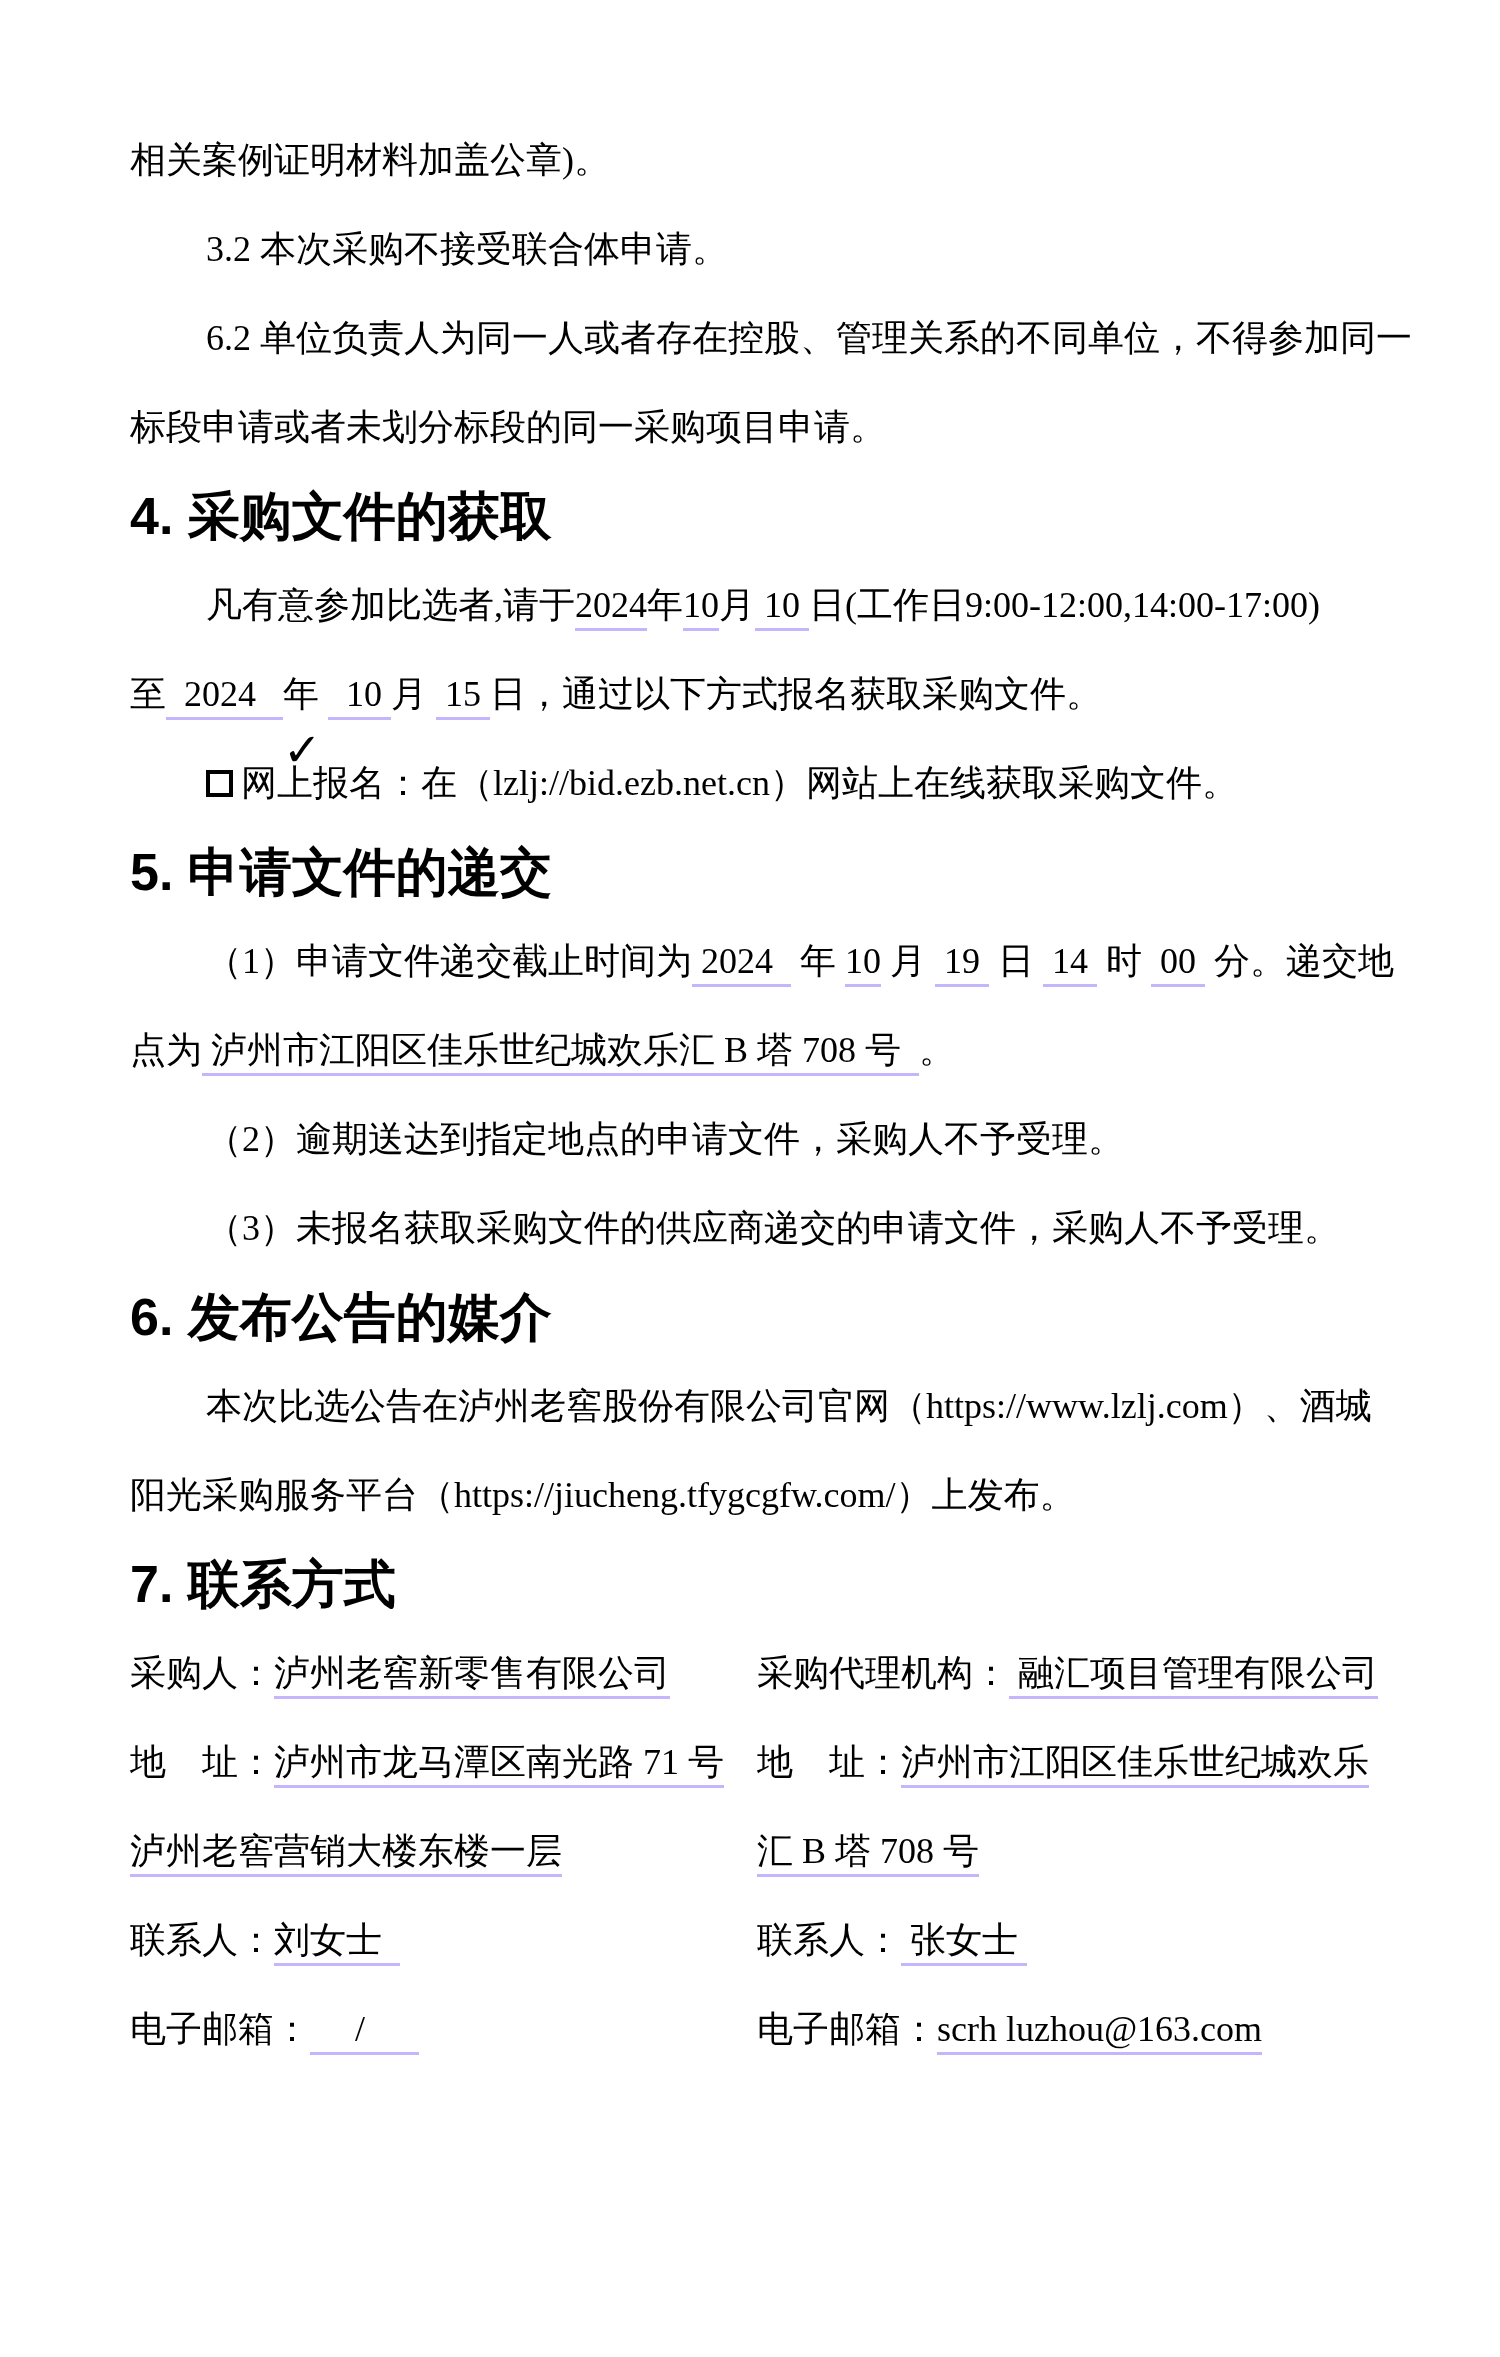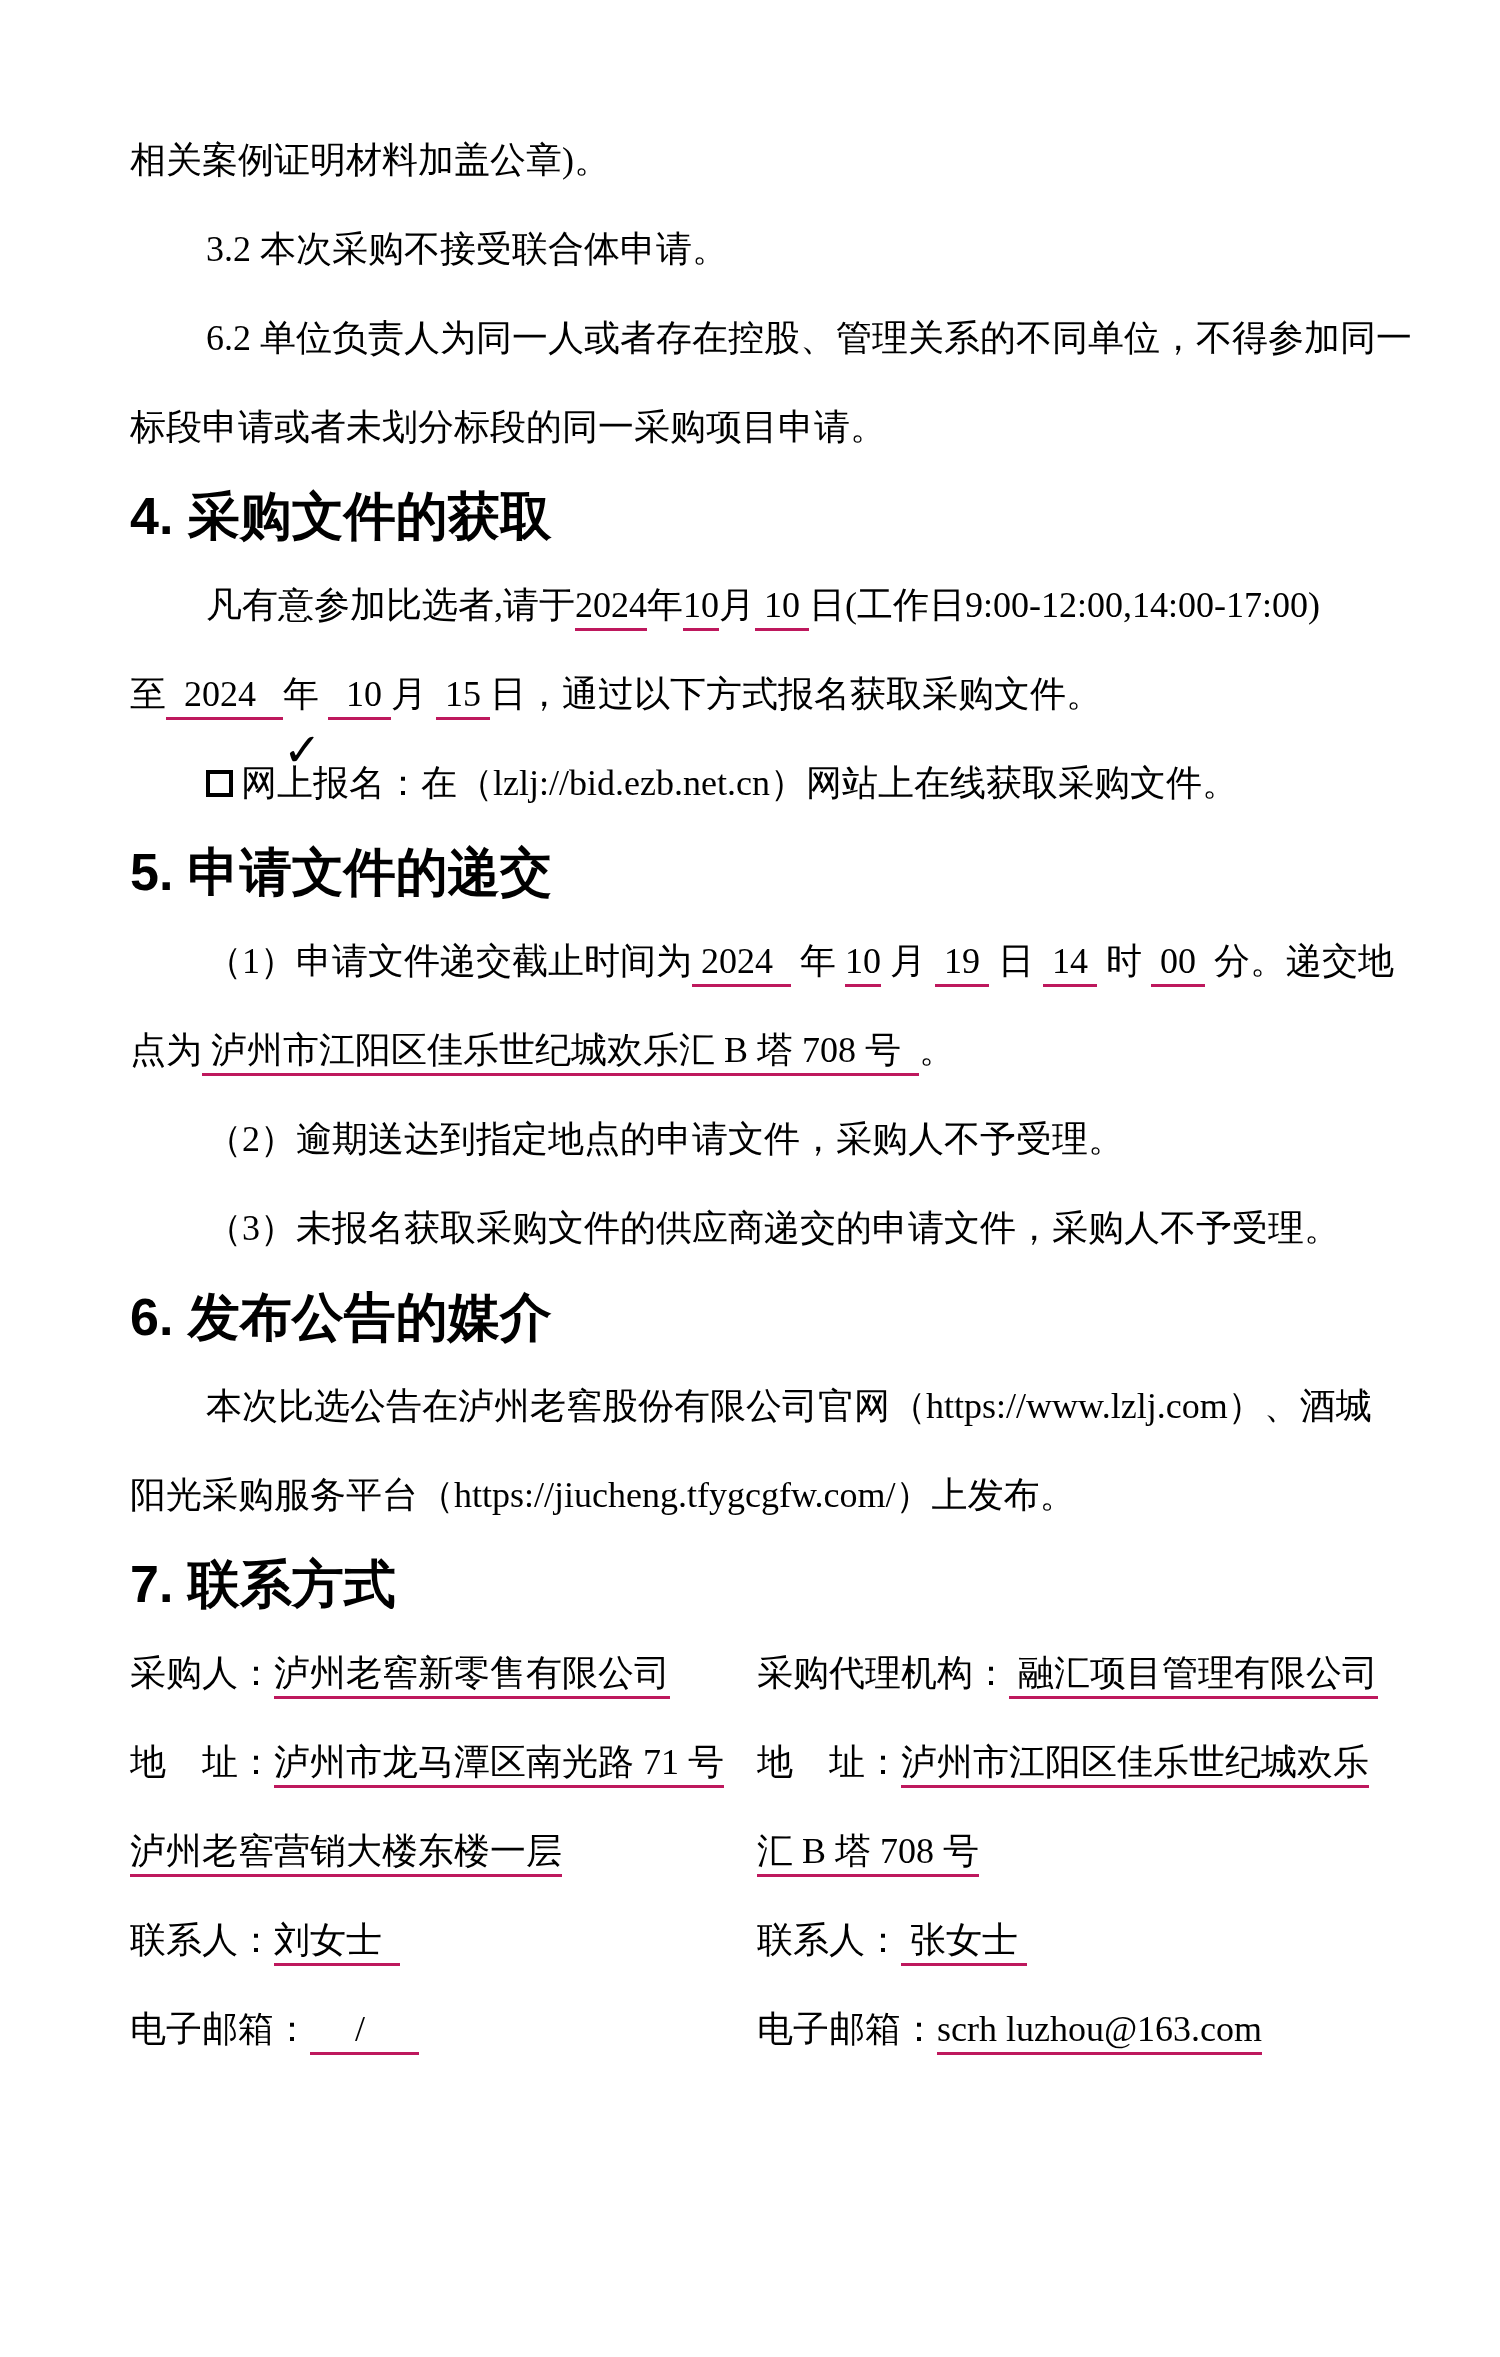--- a/index.html
+++ b/index.html
@@ -21,21 +21,21 @@
     font-size:36px;
     white-space:pre;
   }
   .line.heading {
     font-family:"Liberation Sans","DejaVu Sans",sans-serif;
     font-weight:700;
     font-size:52px;
   }
   .line.indent { text-indent:76px; }
   .u {
-    border-bottom:3px solid #be185d;
+    border-bottom:3px solid #c4b5fd;
     padding-bottom:3px;
   }
   .contact-row {
     position:relative;
     height:89px;
     line-height:89px;
     font-size:36px;
     white-space:pre;
   }
   .cell { position:absolute; top:0; height:89px; line-height:89px; }

